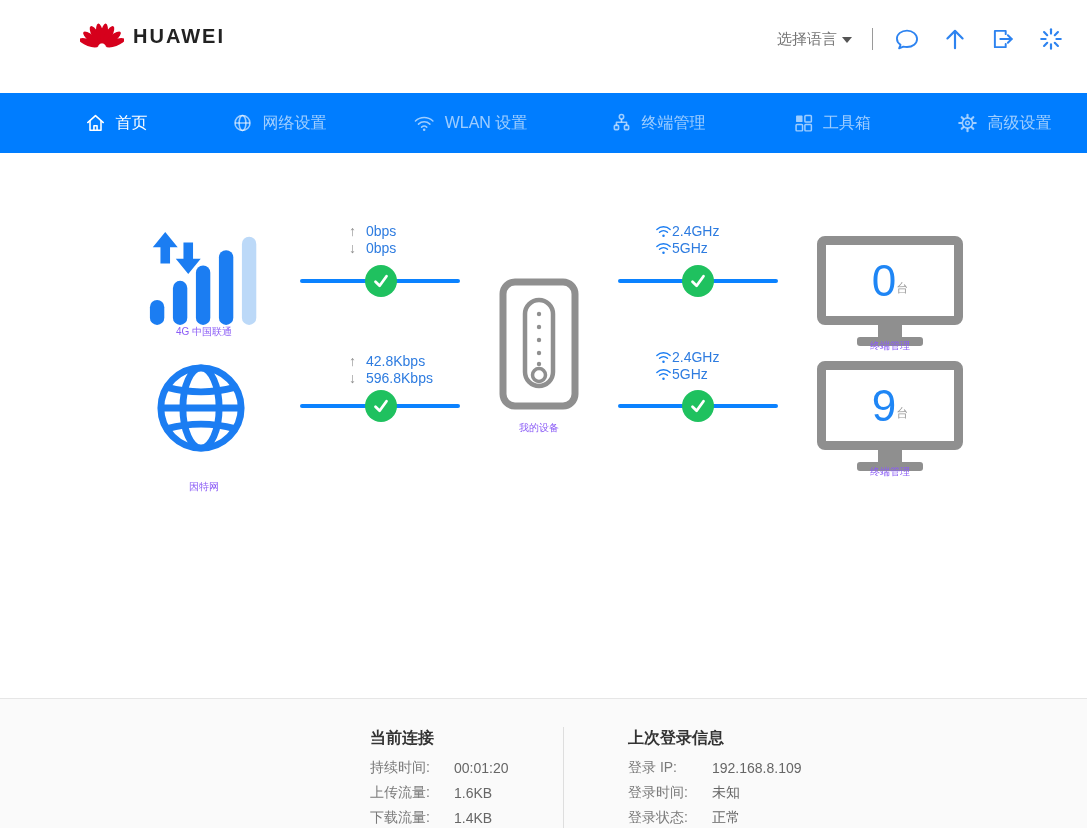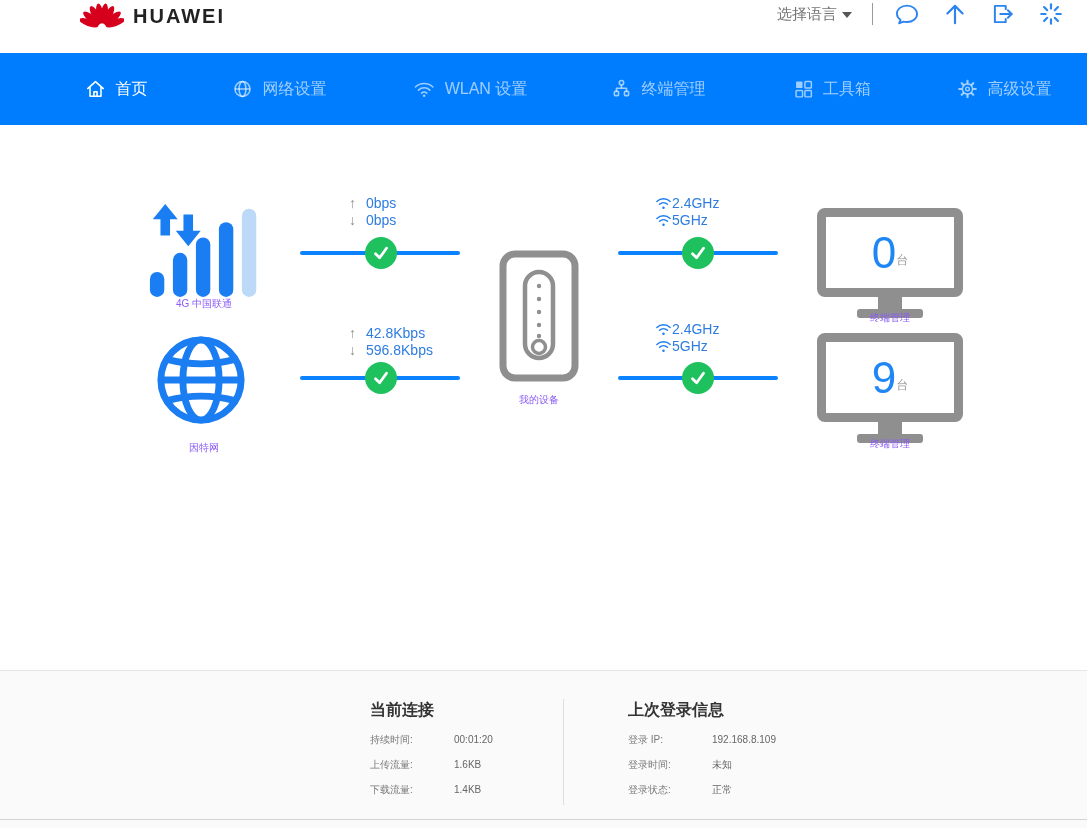--- a/index.html
+++ b/index.html
@@ -3,32 +3,32 @@
 <meta charset="utf-8">
 <style>
   * { margin:0; padding:0; box-sizing:border-box; }
   html,body { width:1087px; height:828px; }
   body {
     font-family:"Liberation Sans","DejaVu Sans",sans-serif;
     background:#ffffff; color:#333; overflow:hidden; position:relative;
   }
   
   .header {
-    height:53px; background:#fff; display:flex; align-items:flex-start;
+    height:53px; background:#fff; display:flex; align-items:flex-end;
     justify-content:space-between; padding:0 22px 0 80px; position:relative;
   }
   .brand { display:flex; align-items:center; gap:9px; }
   .brand-text { font-size:20px; font-weight:700; letter-spacing:2px; color:#222; }
   .header-right { display:flex; align-items:center; gap:20px; }
   .lang { display:flex; align-items:center; gap:5px; color:#757575; font-size:15px; cursor:pointer; }
   .lang-caret { width:0; height:0; border-left:5px solid transparent; border-right:5px solid transparent; border-top:6px solid #555; margin-top:2px; }
   .hdr-divider { width:1px; height:22px; background:#9a9a9a; }
   .hdr-icon { width:28px; height:28px; display:flex; align-items:center; justify-content:center; cursor:pointer; }
   
-  .navbar { height:72px; background:#007dff; position:relative; }
+  .navbar { height:60px; background:#007dff; position:relative;margin-top:40px; }
   .nav-item {
     position:absolute; top:50%; transform:translate(-50%,-50%);
     display:flex; align-items:center; gap:9px; font-size:16px;
     color:rgba(255,255,255,0.62); cursor:pointer; white-space:nowrap;
   }
   .nav-item.active { color:#ffffff; }
   
   .main { height:545px; background:#fff; position:relative; }
   .abs { position:absolute; }
   .node-label { font-size:10px; color:#8b5cf6; text-align:center; }
@@ -57,21 +57,21 @@
     position:absolute; left:390px; top:390px; width:342px; height:41px;
     border-radius:21px; background:#f7f7f7; border:1px solid #e3e3e3;
     color:#2e7ce0; font-size:14px; font-family:inherit; cursor:pointer;
   }
   
   .footer {
     height:200px; background:#fafafa; border-top:1px solid #e6e6e6; position:relative;
   }
   .f-title { position:absolute; font-size:16px; font-weight:600; color:#333; }
   .f-col { position:absolute; top:56px; }
-  .f-row { display:flex; font-size:10px; color:#757575; height:25px; align-items:center; }
+  .f-row { display:flex; font-size:14px; color:#757575; height:25px; align-items:center; }
   .f-label { width:84px; color:#7a7a7a; }
   .f-value { color:#666;text-align:right; }
   .f-divider { position:absolute; left:563px; top:28px; width:1px; height:106px; background:#dedede; }
   .f-bottomline { position:absolute; left:0; right:0; top:148px; height:1px; background:#d4d4d4; }
 </style>
 </head>
 <body>
 
 <div class="header">
   <div class="brand">
@@ -207,21 +207,21 @@
   </svg>
   <div class="node-label abs" style="left:124px;top:172px;width:160px">4G 中国联通</div>
 
   <svg class="abs" style="left:154px;top:208px" width="94" height="94" viewBox="0 0 96 96" fill="none" stroke="#1b7df2" stroke-width="7" stroke-linecap="round">
     <circle cx="48" cy="48" r="41"></circle>
     <line x1="9" y1="48" x2="87" y2="48"></line>
     <ellipse cx="48" cy="48" rx="18.5" ry="41"></ellipse>
     <path d="M13.5 27 Q48 36 82.5 27"></path>
     <path d="M13.5 69 Q48 60 82.5 69"></path>
   </svg>
-  <div class="node-label abs" style="left:134px;top:316px;width:140px">因特网</div>
+  <div class="node-label abs" style="left:134px;top:327px;width:140px">因特网</div>
 
   <div class="blue-line" style="left:300px;top:126px;width:160px"></div>
   <div class="check" style="left:365px;top:112px">
     <svg width="22" height="22" viewBox="0 0 32 32" fill="none" stroke="#fff" stroke-width="4" stroke-linecap="round" stroke-linejoin="round">
         <polyline points="8,17 14,23 24,9"></polyline>
       </svg>
   </div>
   <div class="speed-block" style="left:346px;top:70px">
     <div class="speed-row">
         <span class="arrow-glyph">↑</span>

